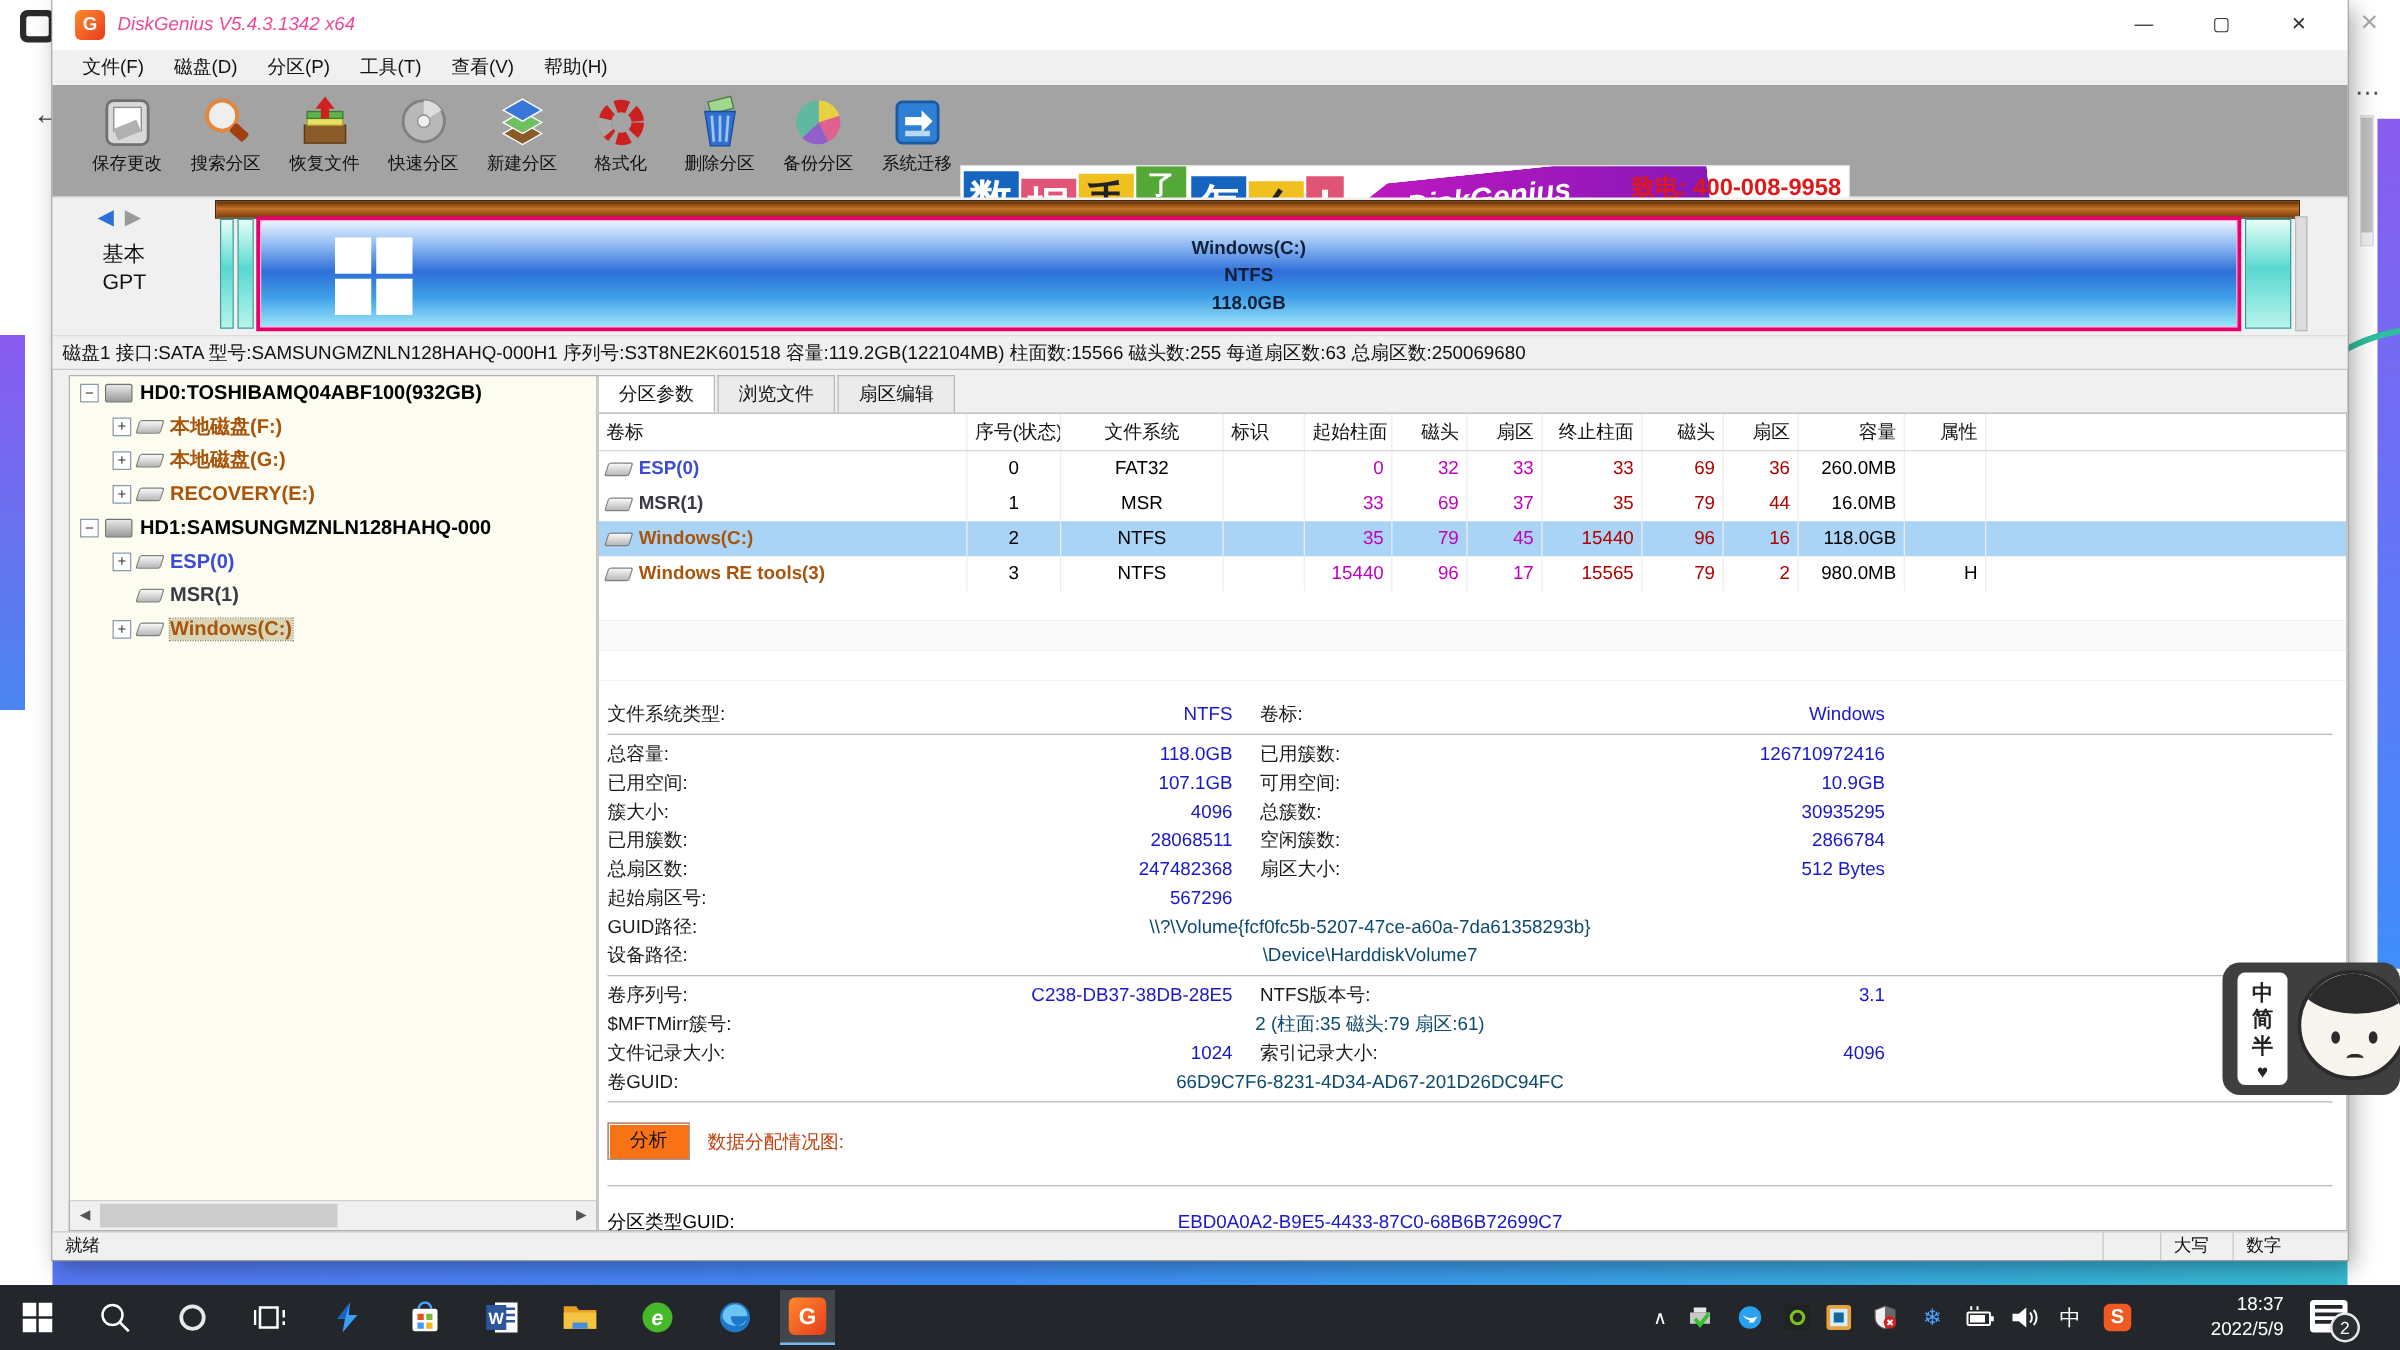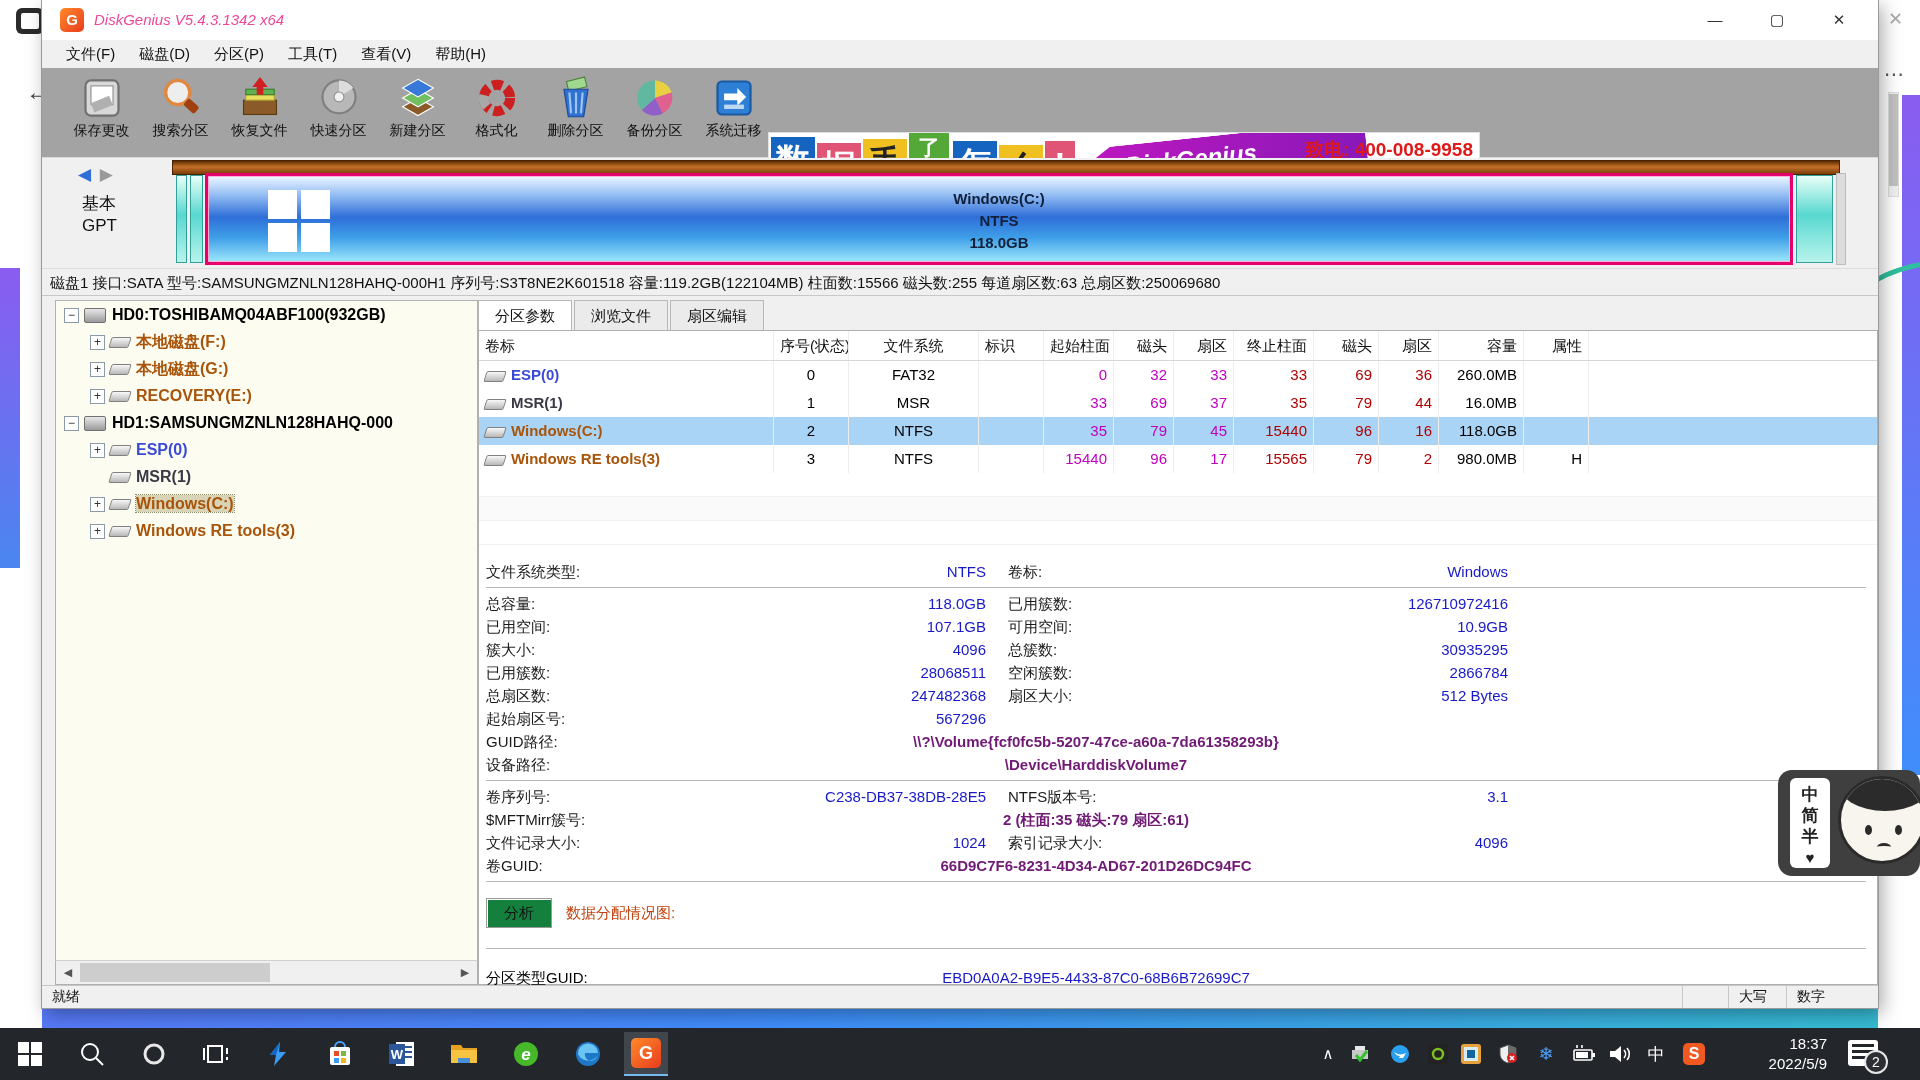--- a/index.html
+++ b/index.html
@@ -130,25 +130,25 @@
   .v-start{ color:#c000c0; } .v-end{ color:#b00000; } .row-sel{ background:#aad4f5; }
   .vol-blue{ color:#3b4bd8; font-weight:bold; } .vol-dark{ color:#3a3a46; font-weight:bold; }
   .vol-brown{ color:#a8540a; font-weight:bold; }
   .filler { height:24px; border-bottom:1px solid #f2f2f2; }
   .filler:nth-child(odd){ background:#fafafa; }
 
   .details { position:absolute; left:444px; top:560px; width:1380px; font-size:15px; color:#1a1a1a; }
   .drow { display:flex; height:23px; line-height:23px; }
   .dl1 { width:200px; } .dv1 { width:300px; text-align:right; color:#1919c8; }
   .dl2 { width:210px; margin-left:22px; } .dv2 { width:290px; text-align:right; color:#1919c8; }
-  .dwide { width:820px; text-align:center; color:#701a75;font-weight:bold; }
+  .dwide { width:820px; text-align:center; color:#0c4a6e; }
   .dsep { height:1px; background:#b8b8b8; margin:4px 0; }
 
   .alloc { position:absolute; left:444px; top:898px; display:flex; align-items:center; }
-  .analyze-btn { width:66px; height:30px; background:#15803d; border:1px solid #9a9a9a;
+  .analyze-btn { width:66px; height:30px; background:#f97316; border:1px solid #9a9a9a;
     box-shadow:1px 1px 0 #fff inset; font-size:15px; text-align:center; line-height:28px; color:#111; }
   .alloc-label { margin-left:14px; font-size:15px; color:#c2410c; }
   .ptype { position:absolute; left:444px; top:966px; display:flex; height:23px; line-height:23px; font-size:15px; }
   .psep { position:absolute; left:444px; top:948px; width:1380px; height:1px; background:#b8b8b8; }
 
   .statusbar { left:0; top:985px; width:100%; height:23px; background:#f0f0f0; border-top:1px solid #c8c8c8;
     font-size:14px; color:#111; }
   .sb-ready { position:absolute; left:10px; top:2px; }
   .sb-seg { position:absolute; top:0; height:100%; border-left:1px solid #c8c8c8; padding:2px 0 0 10px; width:55px; }
 
@@ -359,21 +359,20 @@
 
   <div class="abs tree">
     <div class="titem lv0 t-black"><span class="exp">−</span><span class="ic-disk"></span><span>HD0:TOSHIBAMQ04ABF100(932GB)</span></div>
     <div class="titem lv1 t-brown"><span class="exp">+</span><span class="ic-part"></span><span>本地磁盘(F:)</span></div>
     <div class="titem lv1 t-brown"><span class="exp">+</span><span class="ic-part"></span><span>本地磁盘(G:)</span></div>
     <div class="titem lv1 t-brown"><span class="exp">+</span><span class="ic-part"></span><span>RECOVERY(E:)</span></div>
     <div class="titem lv0 t-black"><span class="exp">−</span><span class="ic-disk"></span><span>HD1:SAMSUNGMZNLN128HAHQ-000</span></div>
     <div class="titem lv1 t-blue"><span class="exp">+</span><span class="ic-part"></span><span>ESP(0)</span></div>
     <div class="titem lv1 t-dark"><span class="exp" style="visibility:hidden"></span><span class="ic-part"></span><span>MSR(1)</span></div>
     <div class="titem lv1 t-brown"><span class="exp">+</span><span class="ic-part"></span><span class="t-sel">Windows(C:)</span></div>
-    <div class="titem lv1 t-brown"><span class="exp">+</span><span class="ic-part"></span><span>Windows RE tools(3)</span></div>
   </div>
   <div class="abs tree-hscroll">
     <div class="hs-btn" style="left:2px">◀</div>
     <div class="hs-thumb"></div>
     <div class="hs-btn" style="right:2px">▶</div>
   </div>
 
   <div class="abs tabs">
     <div class="tab active">分区参数</div>
     <div class="tab">浏览文件</div>

